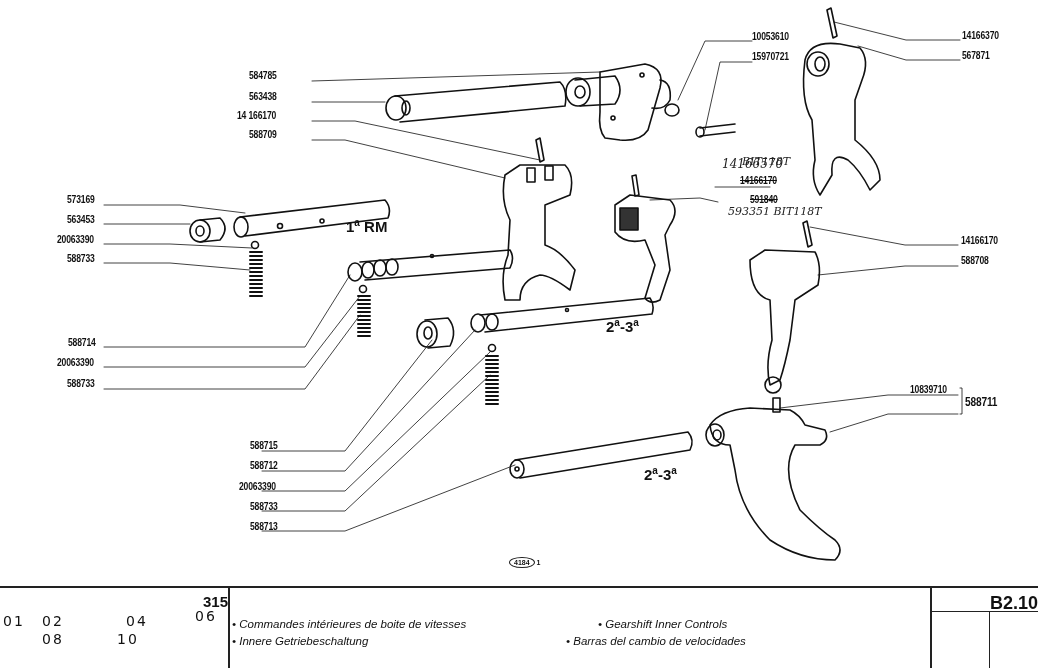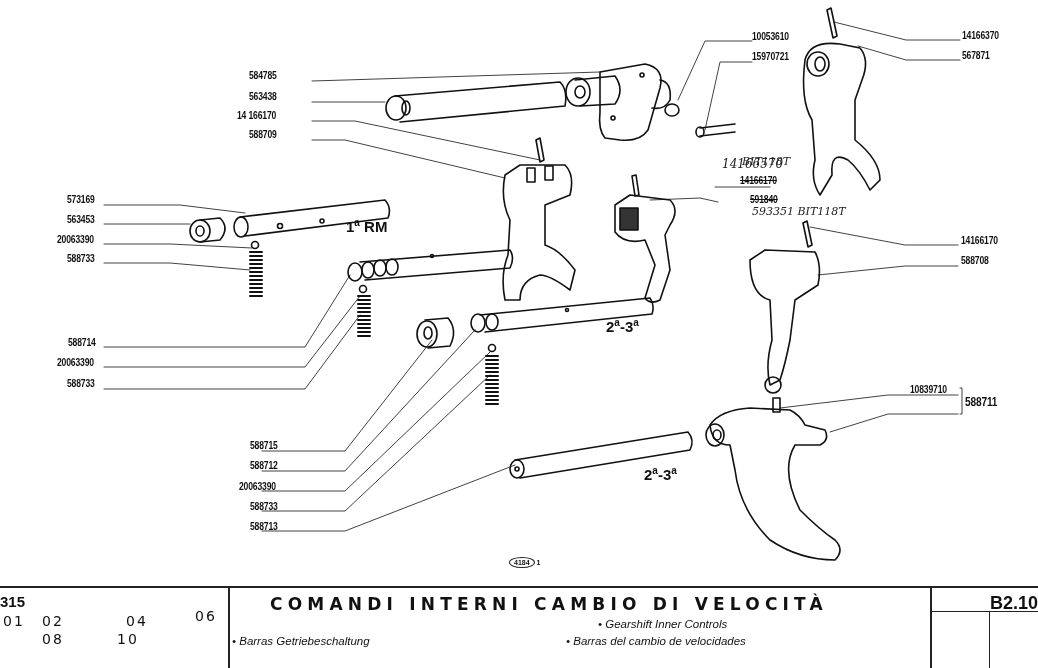--- a/index.html
+++ b/index.html
@@ -10,21 +10,21 @@
   .hand { position: absolute; font-family: "DejaVu Serif", serif; font-style: italic; font-size: 11px; white-space: nowrap; color: #222; line-height: 12px; }
   .strike { text-decoration: line-through; }
   .gear-label { position: absolute; font-family: "Liberation Sans", sans-serif; font-size: 15px; font-weight: bold; white-space: nowrap; color: #111; }
   .gear-label sup { font-size: 10px; vertical-align: 6px; }
   .fig-ref { position: absolute; left: 509px; top: 557px; font-size: 7px; font-weight: bold; }
   .fig-ref .oval { display: inline-block; border: 1px solid #222; border-radius: 50%; padding: 1px 4px; }
 
   
   #footer { position: absolute; left: 0; top: 586px; width: 1038px; height: 82px; border-top: 2px solid #222; }
   .f-left { position: absolute; left: 0; top: 0; width: 228px; height: 82px; border-right: 2px solid #222; }
-  .model { position: absolute; left: 0; width: 228px; top: 5px; text-align: left; font-size: 15px; font-weight: bold; }
+  .model { position: absolute; left: 0; width: 228px; top: 5px; text-align: right; font-size: 15px; font-weight: bold; }
   .variant { position: absolute; font-size: 14px; letter-spacing: 2px; font-family: "DejaVu Sans", sans-serif; }
   .f-mid { position: absolute; left: 230px; top: 0; width: 700px; height: 82px; }
   .title { position: absolute; left: 40px; top: 6px; font-size: 17px; font-weight: bold; letter-spacing: 5.2px; font-family: "DejaVu Sans", sans-serif; white-space: nowrap; }
   .sub { position: absolute; font-size: 11.5px; font-style: italic; white-space: nowrap; }
   .f-right { position: absolute; left: 930px; top: 0; width: 108px; height: 82px; border-left: 2px solid #222; }
   .sheet { position: absolute; right: 2px; top: 5px; font-size: 18px; font-weight: bold; }
   .f-right .hline { position: absolute; left: 0; top: 23px; width: 108px; border-top: 1px solid #222; }
   .f-right .vline { position: absolute; left: 57px; top: 23px; height: 59px; border-left: 1px solid #222; }
 </style>
 </head>
@@ -189,42 +189,42 @@
   <span class="pn" style="left:962px; top:49px;">567871</span>
   <span class="pn" style="left:961px; top:234px;">14166170</span>
   <span class="pn" style="left:961px; top:254px;">588708</span>
   <span class="pn" style="left:910px; top:383px;">10839710</span>
   <span class="pn" style="left:965px; top:396px; font-size:13px;">588711</span>
 
   <span class="hand" style="left:742px; top:156px;">BIT118T</span>
   <span class="hand" style="left:722px; top:158px; font-size:12px;">14166570</span>
   <span class="pn strike" style="left:740px; top:174px;">14166170</span>
   <span class="pn strike" style="left:750px; top:193px;">591840</span>
-  <span class="hand" style="left:728px; top:206px;margin-left:24px;">593351 BIT118T</span>
+  <span class="hand" style="left:728px; top:206px;">593351 BIT118T</span>
 
   <span class="gear-label" style="left:346px; top:176px;margin-top:41px;"><span>1</span><sup>a</sup><span> RM</span></span>
   <span class="gear-label" style="left:606px; top:317px;"><span>2</span><sup>a</sup><span>-</span><span>3</span><sup>a</sup></span>
   <span class="gear-label" style="left:644px; top:465px;"><span>2</span><sup>a</sup><span>-</span><span>3</span><sup>a</sup></span>
 
   <span class="fig-ref"><span class="oval">4184</span> <span>1</span></span>
 </div>
 
 <div id="footer">
   <div class="f-left">
     <div class="model">315</div>
     <span class="variant" style="left:3px; top:25px;">01</span>
     <span class="variant" style="left:42px; top:25px;">02</span>
     <span class="variant" style="left:126px; top:25px;">04</span>
     <span class="variant" style="left:195px; top:20px;">06</span>
     <span class="variant" style="left:42px; top:43px;">08</span>
     <span class="variant" style="left:117px; top:43px;text-align:center;">10</span>
   </div>
   <div class="f-mid">
-    <div class="title">COMANDI INTERNI CAMBIO DI VELOCITÀ</div>
-    <span class="sub" style="left:2px; top:47px;">• Barras Getriebeschaltung</span>
+    <span class="sub" style="left:2px; top:30px;">• Commandes intérieures de boite de vitesses</span>
+    <span class="sub" style="left:2px; top:47px;">• Innere Getriebeschaltung</span>
     <span class="sub" style="left:336px; top:30px;margin-left:32px;">• Gearshift Inner Controls</span>
     <span class="sub" style="left:336px; top:47px;">• Barras del cambio de velocidades</span>
   </div>
   <div class="f-right">
     <div class="sheet">B2.10</div>
     <div class="hline"></div>
     <div class="vline"></div>
   </div>
 </div>
 

